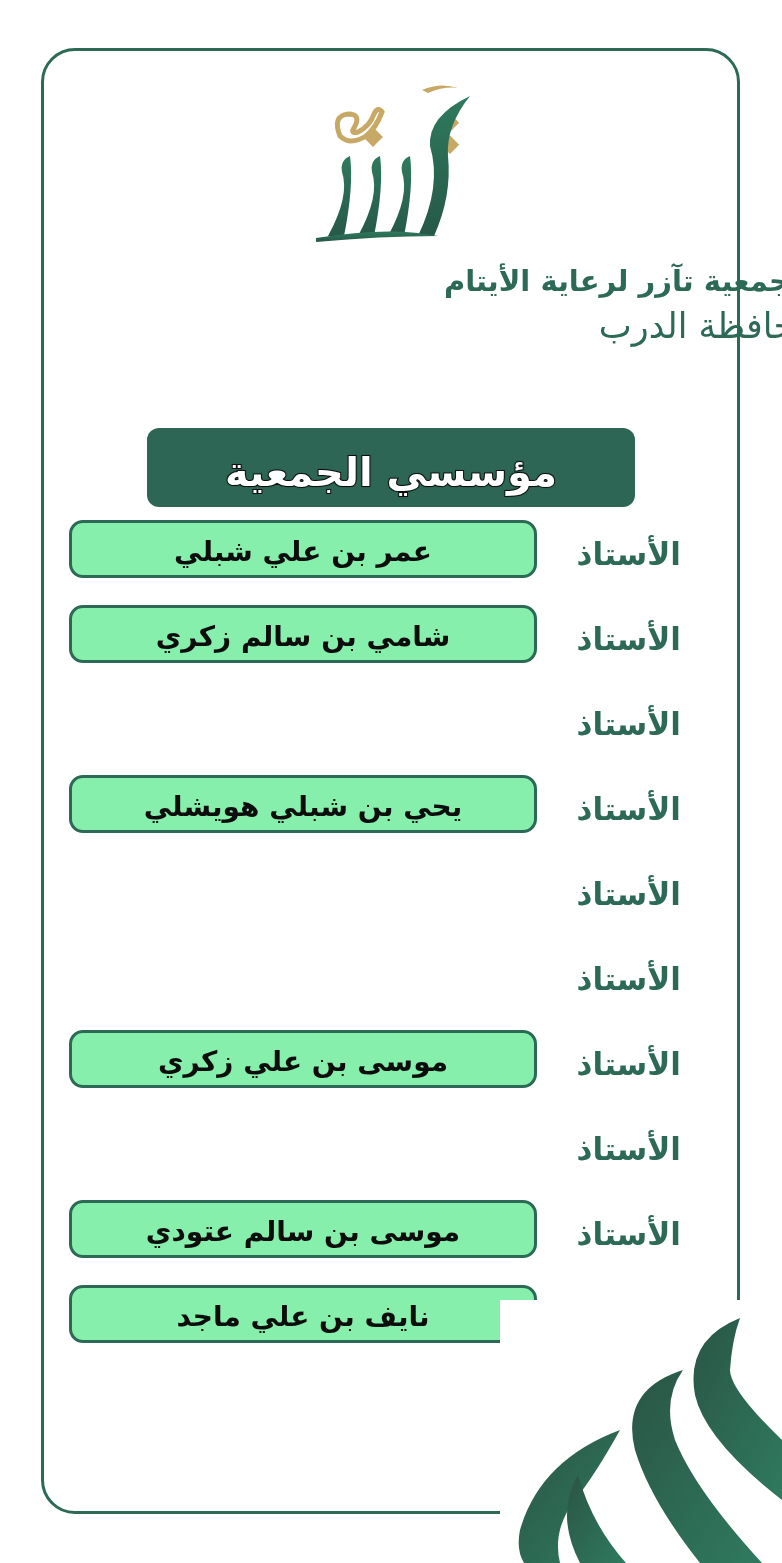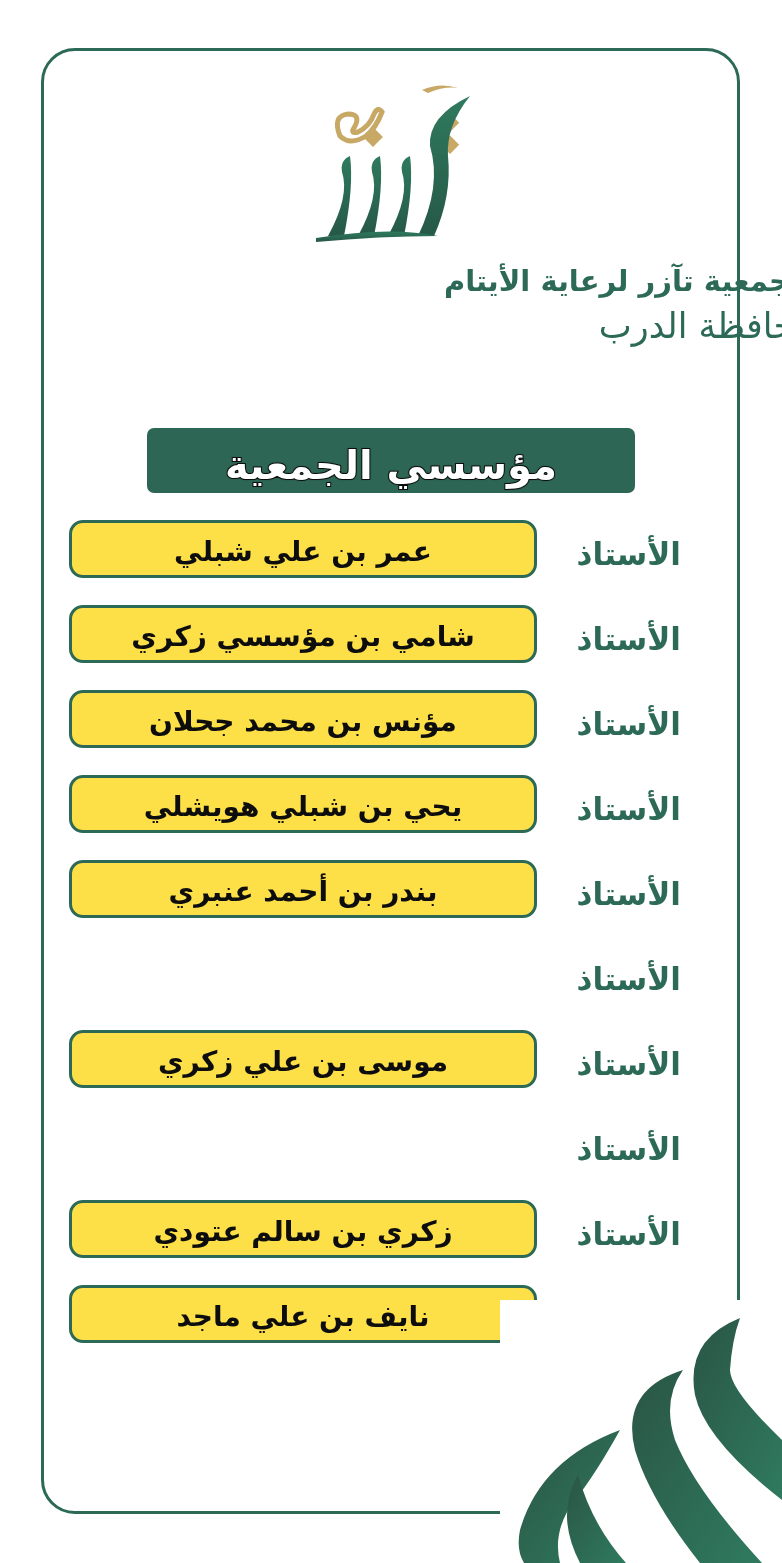--- a/index.html
+++ b/index.html
@@ -17,36 +17,36 @@
   .logo {
     position: absolute; left: 310px; top: 76px; width: 170px; height: 170px;
   }
   .org-name {
     position: absolute; left: 8px; width: 782px; text-align: right;
     color: #2c6a57; direction: rtl;
   }
   .org-line1 { top: 264px; font-size: 29px; font-weight: bold; }
   .org-line2 { top: 306px; font-size: 35px; margin-left: 36px; }
   .header-bar {
-    position: absolute; left: 147px; top: 428px; width: 488px; height: 65px;
-    background: #2d6654; border-radius: 7px;
+    position: absolute; left: 147px; top: 428px; width: 488px; height: 79px;
+    background: #2d6654; border-radius: 12px;
     display: flex; align-items: center; justify-content: center;
   }
   .header-title {
     direction: rtl; color: #fff; font-size: 40px; font-weight: bold;
     -webkit-text-stroke: 2px #111; paint-order: stroke fill;
     text-shadow: 0 0 2px #000;
     margin-top: 8px;
   }
   .row {
     position: absolute; left: 69px; width: 640px; height: 58px;
   }
   .name-box {
     position: absolute; left: 0; top: 0; width: 462px; height: 52px;
-    border: 3px solid #2c6a57; border-radius: 14px; background: #fde047;
+    border: 3px solid #2c6a57; border-radius: 14px; background: #86efac;
     display: flex; align-items: center; justify-content: center;
   }
   .name-text {
     direction: rtl; font-size: 28px; font-weight: bold; color: #0d0d0d;
     white-space: nowrap; margin-top: 4px;
   }
   .title-label {
     position: absolute; left: 512px; top: 16px; width: 100px;
     direction: rtl; text-align: left;
     font-size: 31px; font-weight: bold; color: #2c6a57;
@@ -93,57 +93,51 @@
 </div>
 
 <div class="row" style="top:520px">
   <div class="name-box">
       <span class="name-text">عمر بن علي شبلي</span>
     </div>
   <span class="title-label">الأستاذ</span>
 </div>
 <div class="row" style="top:605px">
   <div class="name-box">
-      <span class="name-text">شامي بن مؤسسي زكري</span>
+      <span class="name-text">شامي بن سالم زكري</span>
     </div>
   <span class="title-label">الأستاذ</span>
 </div>
 <div class="row" style="top:690px">
-  <div class="name-box">
-      <span class="name-text">مؤنس بن محمد جحلان</span>
-    </div>
   <span class="title-label">الأستاذ</span>
 </div>
 <div class="row" style="top:775px">
   <div class="name-box">
       <span class="name-text">يحي بن شبلي هويشلي</span>
     </div>
   <span class="title-label">الأستاذ</span>
 </div>
 <div class="row" style="top:860px">
-  <div class="name-box">
-      <span class="name-text">بندر بن أحمد عنبري</span>
-    </div>
   <span class="title-label">الأستاذ</span>
 </div>
 <div class="row" style="top:945px">
   <span class="title-label">الأستاذ</span>
 </div>
 <div class="row" style="top:1030px">
   <div class="name-box">
       <span class="name-text">موسى بن علي زكري</span>
     </div>
   <span class="title-label">الأستاذ</span>
 </div>
 <div class="row" style="top:1115px">
   <span class="title-label">الأستاذ</span>
 </div>
 <div class="row" style="top:1200px">
   <div class="name-box">
-      <span class="name-text">زكري بن سالم عتودي</span>
+      <span class="name-text">موسى بن سالم عتودي</span>
     </div>
   <span class="title-label">الأستاذ</span>
 </div>
 <div class="row" style="top:1285px">
   <div class="name-box">
       <span class="name-text">نايف بن علي ماجد</span>
     </div>
   <span class="title-label clip-label">الأستاذ</span>
 </div>
 

